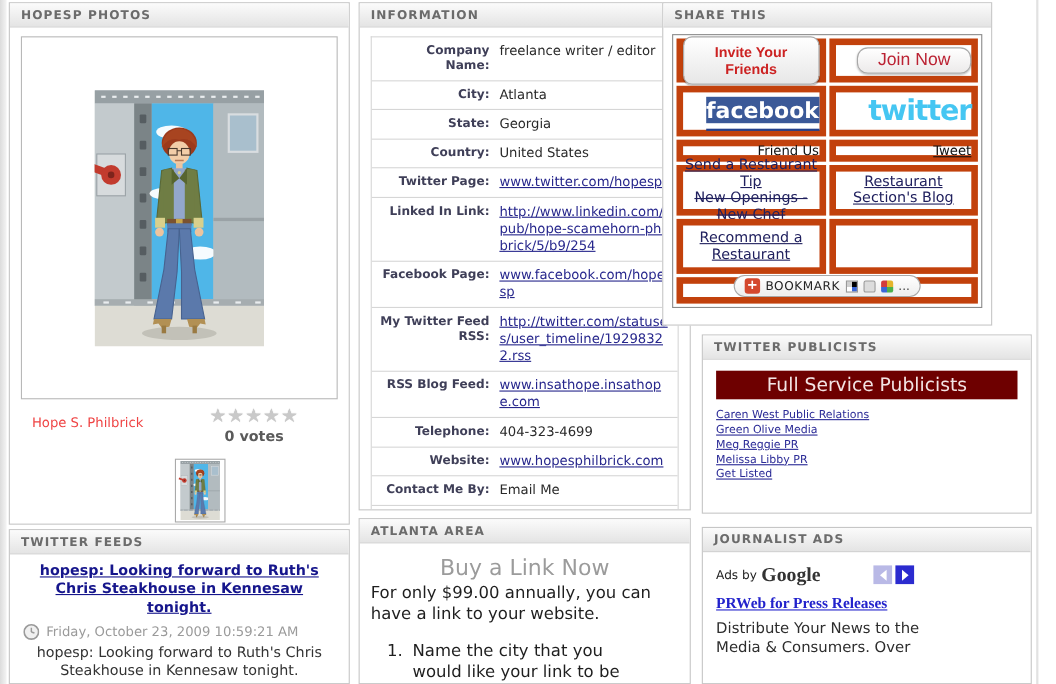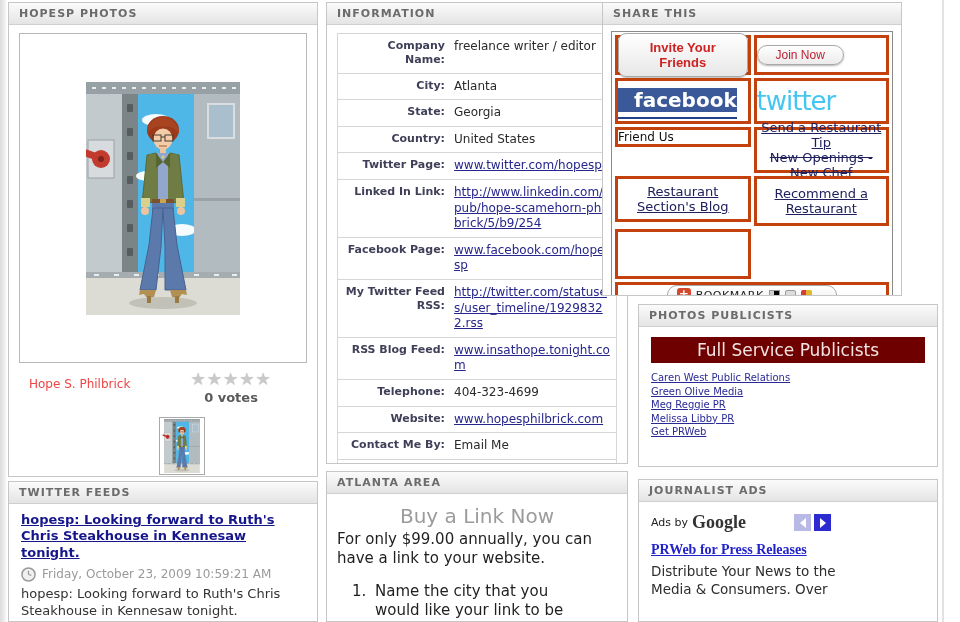--- a/index.html
+++ b/index.html
@@ -29,21 +29,21 @@
   .photo-box svg { display:block; margin:48px auto 0 auto; }
   .name-row { position:relative; height:46px; margin-top:4px; }
   .person-name { position:absolute; left:20px; top:10px; font-size:12px; color:#ef4444; }
   .stars-block { position:absolute; right:26px; top:2px; width:120px; text-align:center; }
   .star { font-size:17px; color:#c9c9c9; text-shadow:0 1px 0 #fff, 0 0 1px #9a9a9a; letter-spacing:1px; cursor:pointer; }
   .votes { font-size:13px; font-weight:bold; color:#5a5a5a; margin-top:1px; }
   .thumb { margin:4px 0 0 150px; width:46px; height:58px; border:1px solid #aaa; background:#fff; padding:1px; display:block; }
   .thumb svg { display:block; }
 
   #panel-twitter { left:8px; top:481px; width:310px; height:141px; }
-  .tw-body { padding:8px 12px 0 12px; }
+  .tw-body { padding:8px 12px 0 12px;text-align:center; }
   .tw-link { display:inline-block; font-size:13px; font-weight:bold; color:#16168c; text-decoration:underline; line-height:1.25; cursor:pointer; }
   .tw-meta { display:flex; align-items:center; gap:6px; margin:6px 0 4px 0; color:#9a9a9a; font-size:12px; }
   .tw-text { font-size:13px; color:#333; line-height:1.3; }
   .clock { width:15px; height:15px; flex:0 0 15px; }
 
   
   #panel-info { left:326px; top:2px; width:302px; height:462px; }
   .itable { margin:8px 10px; border:1px solid #d6d6d6; border-bottom:none; }
   .irow { display:flex; border-bottom:1px solid #d6d6d6; padding:5px 6px; }
   .ilabel { width:110px; flex:0 0 110px; text-align:right; padding-right:9px;
@@ -56,34 +56,34 @@
   .area-body { padding:6px 10px 0 10px; }
   .area-head { text-align:center; font-size:20px; color:#9b9b9b; margin:4px 0 2px 0; }
   .area-text { font-size:15px; color:#1f1f1f; line-height:1.25; }
   .area-list { margin:14px 0 0 34px; font-size:15px; color:#1f1f1f; line-height:1.3; }
   .area-list li { padding-left:4px; width:200px; }
 
   
   #panel-share { left:602px; top:2px; width:300px; height:294px; }
   .share-box { margin:6px 8px; border:1px solid #8a8a8a; padding:3px; }
   .share-grid { display:grid; grid-template-columns:1fr 1fr; gap:3px; }
-  .cell { border:3px solid #c2410c; background:#fff; display:flex; flex-direction:column;
-          align-items:flex-start; justify-content:center; text-align:center; }
+  .cell { border:6px solid #c2410c; background:#fff; display:flex; flex-direction:column;
+          align-items:flex-end; justify-content:center; text-align:center; }
   .r1 { height:40px; } .r2 { height:46px; } .r3 { height:20px; }
   .r4 { height:46px; } .r5 { height:50px; }
   .cell-full { grid-column:1 / -1; height:24px; flex-direction:row; }
   .btn-invite { border:1px solid #a8a8a8; border-radius:8px; background:linear-gradient(#ffffff,#e7e7e7);
      color:#cc2222; font-weight:bold; font-size:13px; padding:6px 10px; cursor:pointer;
      box-shadow:0 1px 1px rgba(0,0,0,.25); }
   .btn-join { border:1px solid #a8a8a8; border-radius:10px; background:linear-gradient(#ffffff,#eceaea);
-     color:#bb2233; font-size:12px; padding:2px 18px; cursor:pointer; box-shadow:0 1px 2px rgba(0,0,0,.3); }
+     color:#bb2233; font-size:16px; padding:2px 18px; cursor:pointer; box-shadow:0 1px 2px rgba(0,0,0,.3); }
   .fb-wrap { border-bottom:2px solid #23418c; cursor:pointer; }
   .fb-logo { width:122px; height:34px; background:#3b5998; color:#fff; font-weight:bold;
-     font-size:20px; line-height:34px; text-align:center; letter-spacing:0;padding-left:16px; }
-  .twlogo { color:#45c6f2; font-weight:normal; font-size:26px; letter-spacing:-1px; cursor:pointer; }
+     font-size:20px; line-height:34px; text-align:center; letter-spacing:0; }
+  .twlogo { color:#45c6f2; font-weight:bold; font-size:26px; letter-spacing:-1px; cursor:pointer; }
   .plain-cell-text { font-size:12px; color:#111; }
   .u { text-decoration:underline; cursor:pointer; }
   .tip1 { font-size:13px; color:#20205e; text-decoration:underline; cursor:pointer; }
   .tip2 { font-size:13px; color:#20205e; text-decoration:line-through; cursor:pointer; }
   .bm-pill { display:flex; align-items:center; gap:5px; border:1px solid #a8a8a8; border-radius:10px;
      background:linear-gradient(#ffffff,#ededed); padding:2px 9px; cursor:pointer; }
   .bm-plus { width:14px; height:14px; background:#d4482e; border-radius:3px; color:#fff;
      font-size:12px; line-height:13px; text-align:center; font-weight:bold; }
   .bm-label { font-size:11px; color:#222; letter-spacing:.5px; }
   .mini-ic { width:11px; height:11px; display:inline-block; }
@@ -285,21 +285,21 @@
       <div class="irow">
         <span class="ilabel">Facebook Page:</span>
         <a class="ivalue">www.facebook.com/hopesp</a>
       </div>
       <div class="irow">
         <span class="ilabel">My Twitter Feed RSS:</span>
         <a class="ivalue">http://twitter.com/statuses/user_timeline/19298322.rss</a>
       </div>
       <div class="irow">
         <span class="ilabel">RSS Blog Feed:</span>
-        <a class="ivalue">www.insathope.tonight.com</a>
+        <a class="ivalue">www.insathope.insathope.com</a>
       </div>
       <div class="irow">
         <span class="ilabel">Telephone:</span>
         <span class="ivalue plain">404-323-4699</span>
       </div>
       <div class="irow">
         <span class="ilabel">Website:</span>
         <a class="ivalue">www.hopesphilbrick.com</a>
       </div>
       <div class="irow">
@@ -337,20 +337,23 @@
         <div class="cell r2">
           <span class="fb-wrap">
             <span class="fb-logo">facebook</span>
           </span>
         </div>
         <div class="cell r2">
           <span class="twlogo">twitter</span>
         </div>
         <div class="cell r3">
           <span class="plain-cell-text">Friend Us</span>
+        </div>
+        <div class="cell r3">
+          <a class="plain-cell-text u">Tweet</a>
         </div>
         <div class="cell r4">
           <a class="tip1">Send a Restaurant Tip</a>
           <a class="tip2">New Openings - New Chef</a>
         </div>
         <div class="cell r4">
           <a class="tip1">Restaurant Section's Blog</a>
         </div>
         <div class="cell r5">
           <a class="tip1">Recommend  a Restaurant</a>
@@ -364,28 +367,28 @@
             <span class="mini-ic ic-ppl"></span>
             <span class="mini-ic ic-msn"></span>
             <span class="bm-more">...</span>
           </span>
         </div>
       </div>
     </div>
   </div>
 
   <div class="panel" id="panel-publicists">
-    <div class="phead">PHOTOS PUBLICISTS</div>
+    <div class="phead">TWITTER PUBLICISTS</div>
     <div class="pub-banner">Full Service Publicists</div>
     <div class="pub-links">
       <a>Caren West Public Relations</a>
       <a>Green Olive Media</a>
       <a>Meg Reggie PR</a>
       <a>Melissa Libby PR</a>
-      <a>Get PRWeb</a>
+      <a>Get Listed</a>
     </div>
   </div>
 
   <div class="panel" id="panel-ads">
     <div class="phead">JOURNALIST ADS</div>
     <div class="ads-body">
       <div class="ads-top">
         <span class="ads-by">Ads by</span>
         <span class="g-logo">Google</span>
         <span class="ads-arrows">

